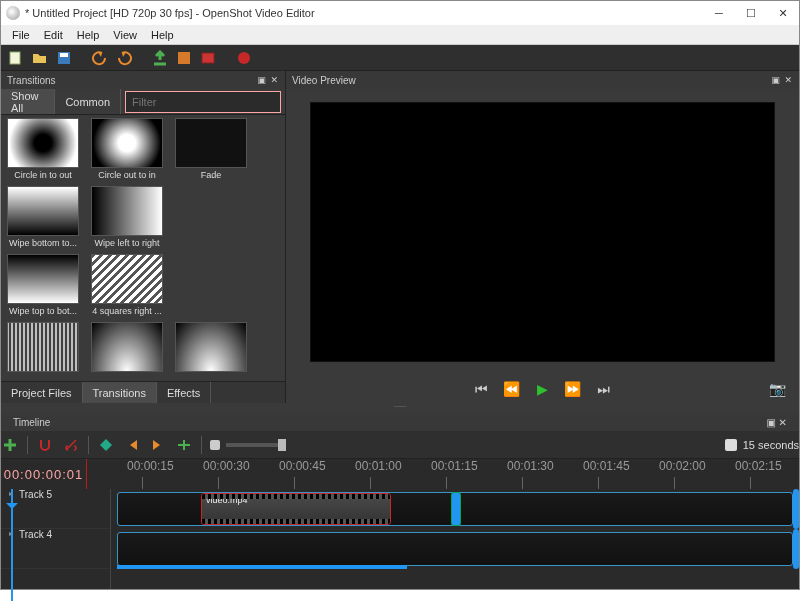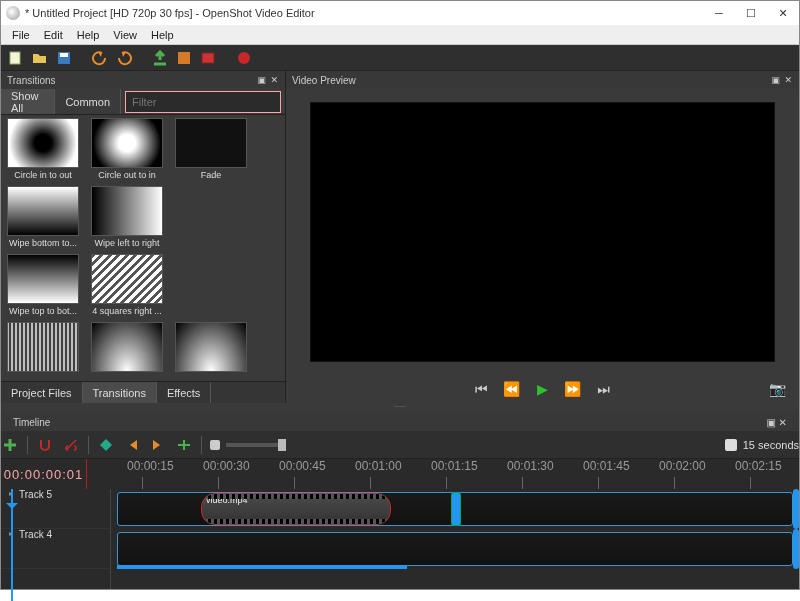--- a/index.html
+++ b/index.html
@@ -64,21 +64,21 @@
 .playhead { position:absolute; top:0; left:120px; width:2px; height:130px; background:#2196f3; z-index:5; }
 .playhead::before { content:""; position:absolute; top:14px; left:-5px; border:6px solid transparent; border-top-color:#2196f3; }
 
 .tracks { flex:1; display:flex; position:relative; }
 .tracks-left { width:110px; background:#2a2a2a; border-right:1px solid #444; }
 .trk-lbl { height:40px; display:flex; align-items:flex-start; padding:0 8px; font-size:10px; color:#ddd; border-bottom:1px solid #333; }
 .trk-lbl .arrow { margin-right:6px; color:#888; font-size:8px; }
 .tracks-right { flex:1; position:relative; background:#2a2a2a; overflow:hidden; }
 .track-lane { height:40px; margin-bottom:0px; position:relative; }
 .lane-bg { position:absolute; left:6px; right:6px; top:3px; bottom:3px; background:linear-gradient(#1a1a1a,#111); border:1px solid #3994c7; border-radius:3px; }
-.clip { position:absolute; top:4px; height:32px; background:linear-gradient(#4a4a4a,#333); border:1px solid #c62828; border-radius:14px; overflow:hidden; }
+.clip { position:absolute; top:4px; height:32px; background:linear-gradient(#4a4a4a,#333); border:1px solid #c62828; border-radius:3px; overflow:hidden; }
 .clip .cname { font-size:9px; color:#eee; padding:1px 4px; }
 .clip .film { position:absolute; top:0; left:0; width:100%; height:5px; background:repeating-linear-gradient(90deg,#000,#000 3px,#555 3px,#555 6px); }
 .clip .film2 { bottom:0; top:auto; }
 .play-region { position:absolute; top:3px; bottom:3px; width:10px; background:#2196f3; border:1px solid #0a5; border-radius:3px; }
 .progress { position:absolute; bottom:0; left:6px; height:4px; background:#2196f3; }
 .render-line { position:absolute; right:0; top:0; bottom:0; width:6px; background:#2196f3; border-radius:3px; }
 </style>
 </head>
 <body>
 

